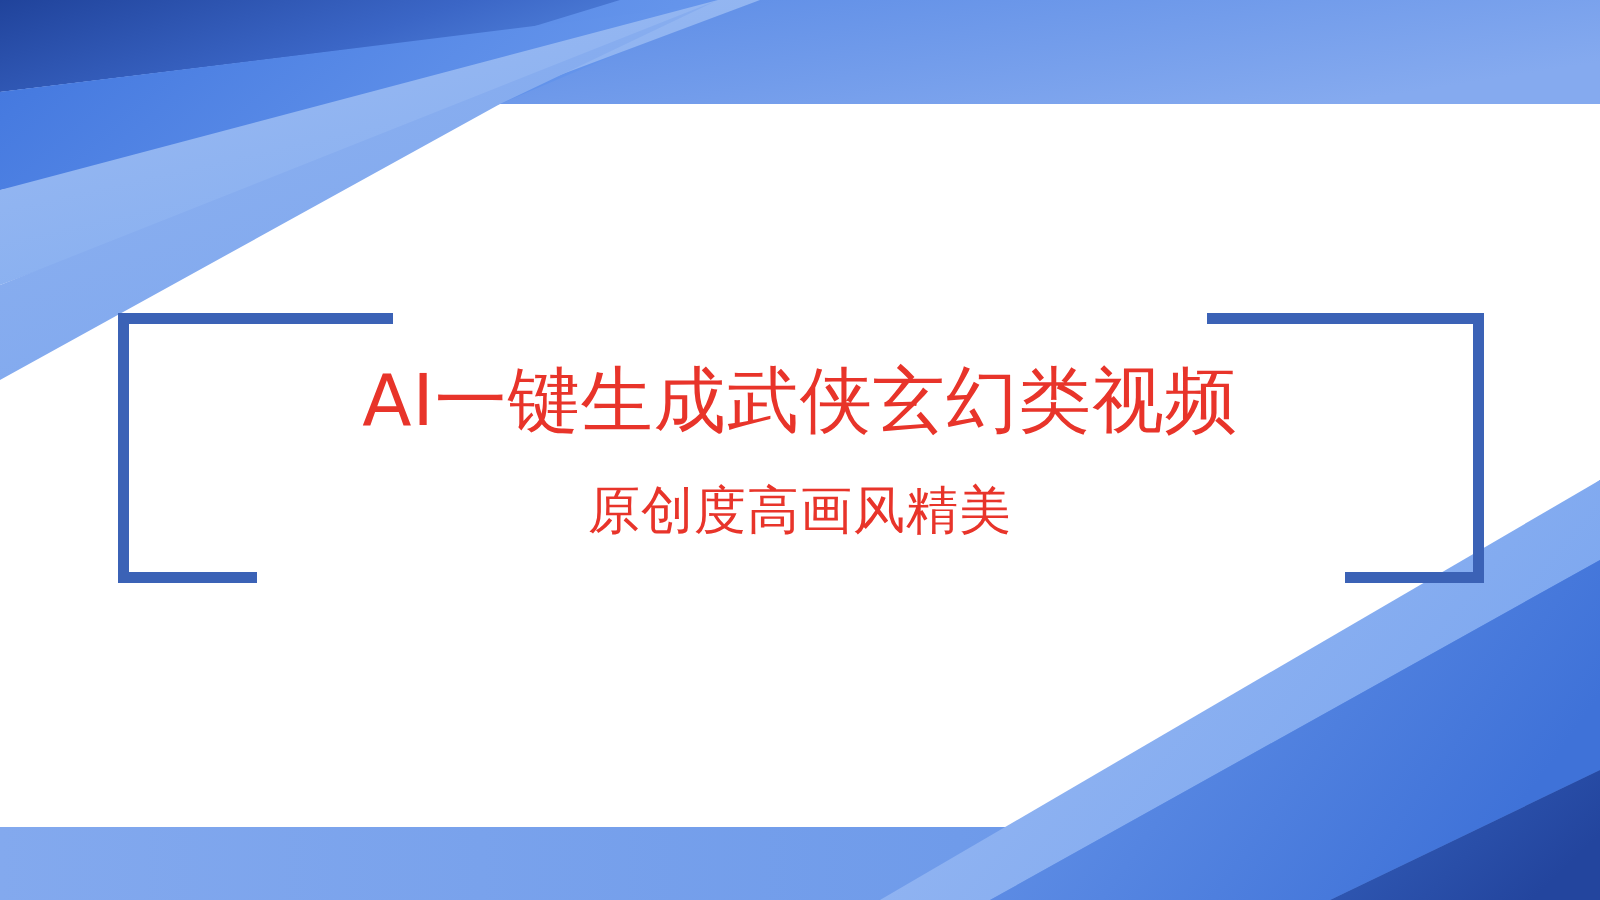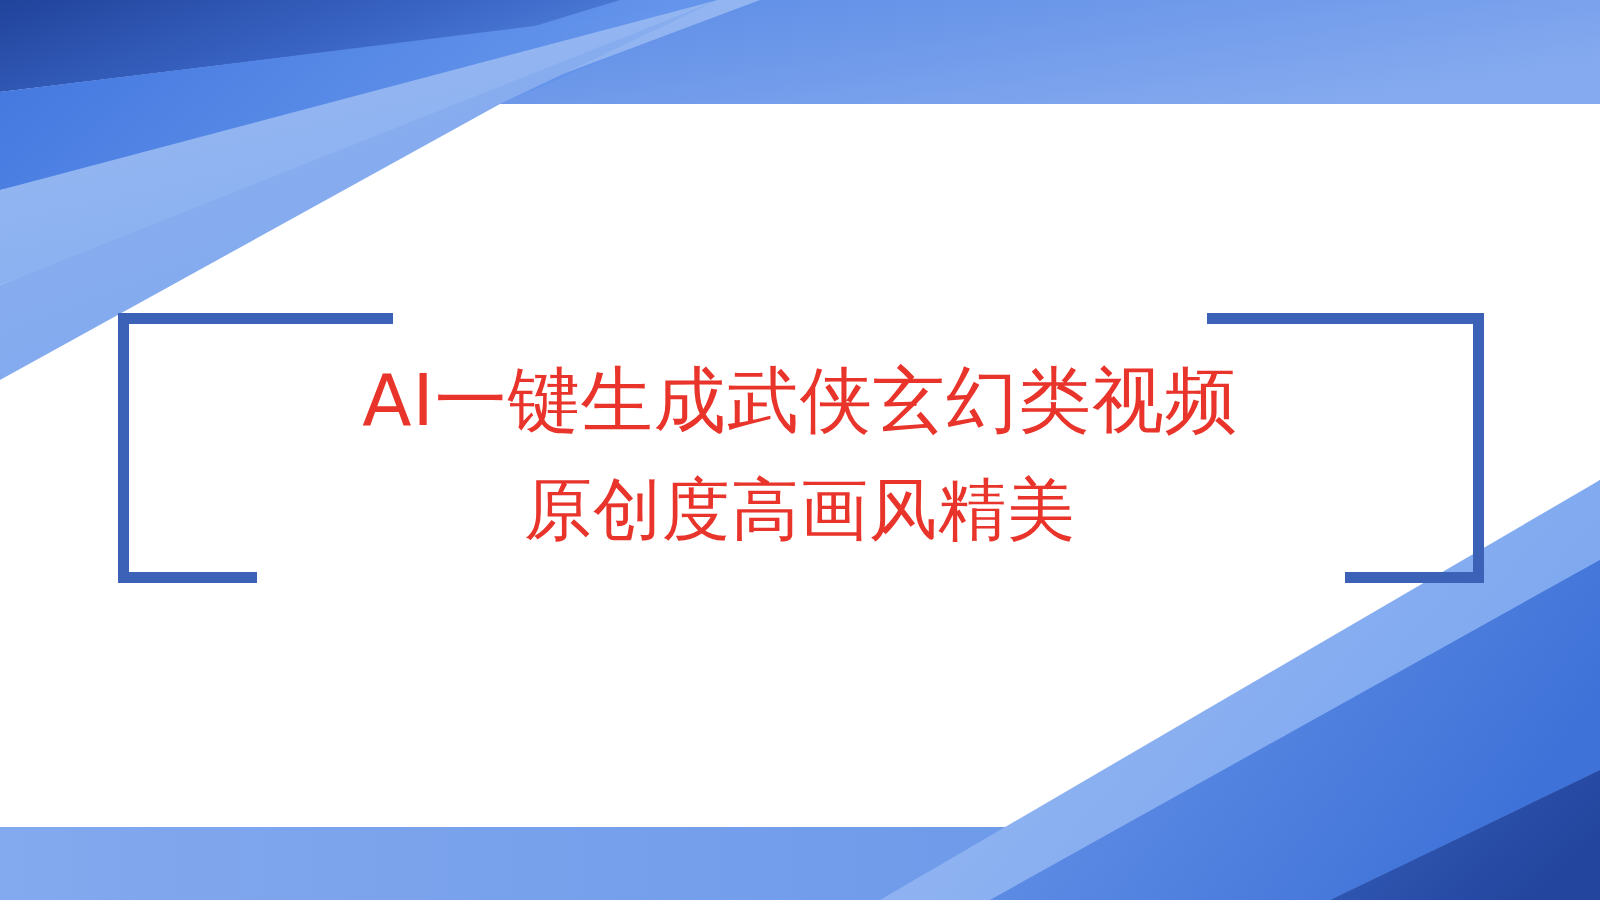--- a/index.html
+++ b/index.html
@@ -55,21 +55,21 @@
     font-family: "DejaVu Sans", "Liberation Sans", sans-serif;
     font-weight: 400;
     letter-spacing: 1px;
     white-space: nowrap;
   }
   .line-1 {
     font-size: 72px;
     line-height: 109px;
   }
   .line-2 {
-    font-size: 68px;
+    font-size: 52px;
     line-height: 110px;
   }
   .line-3 {
     font-size: 72px;
     line-height: 110px;
   }
 </style>
 </head>
 <body>
 

